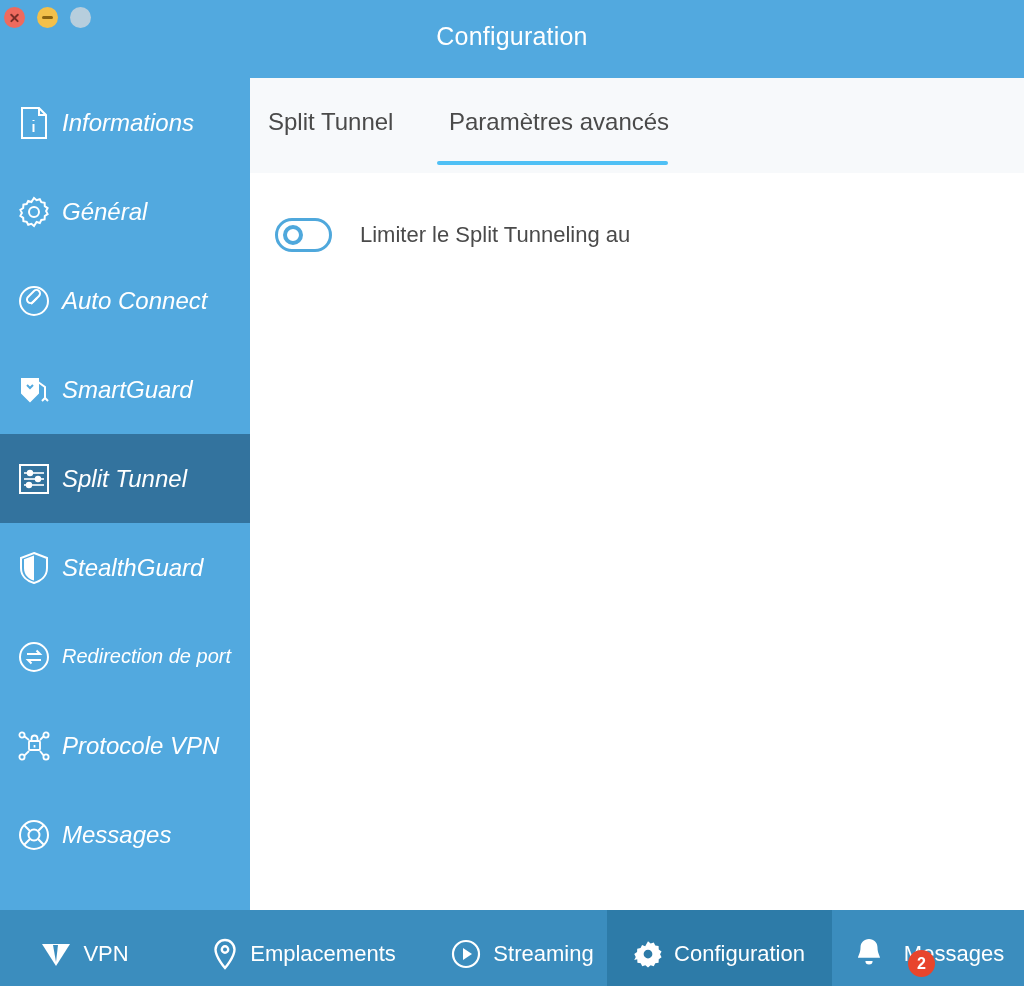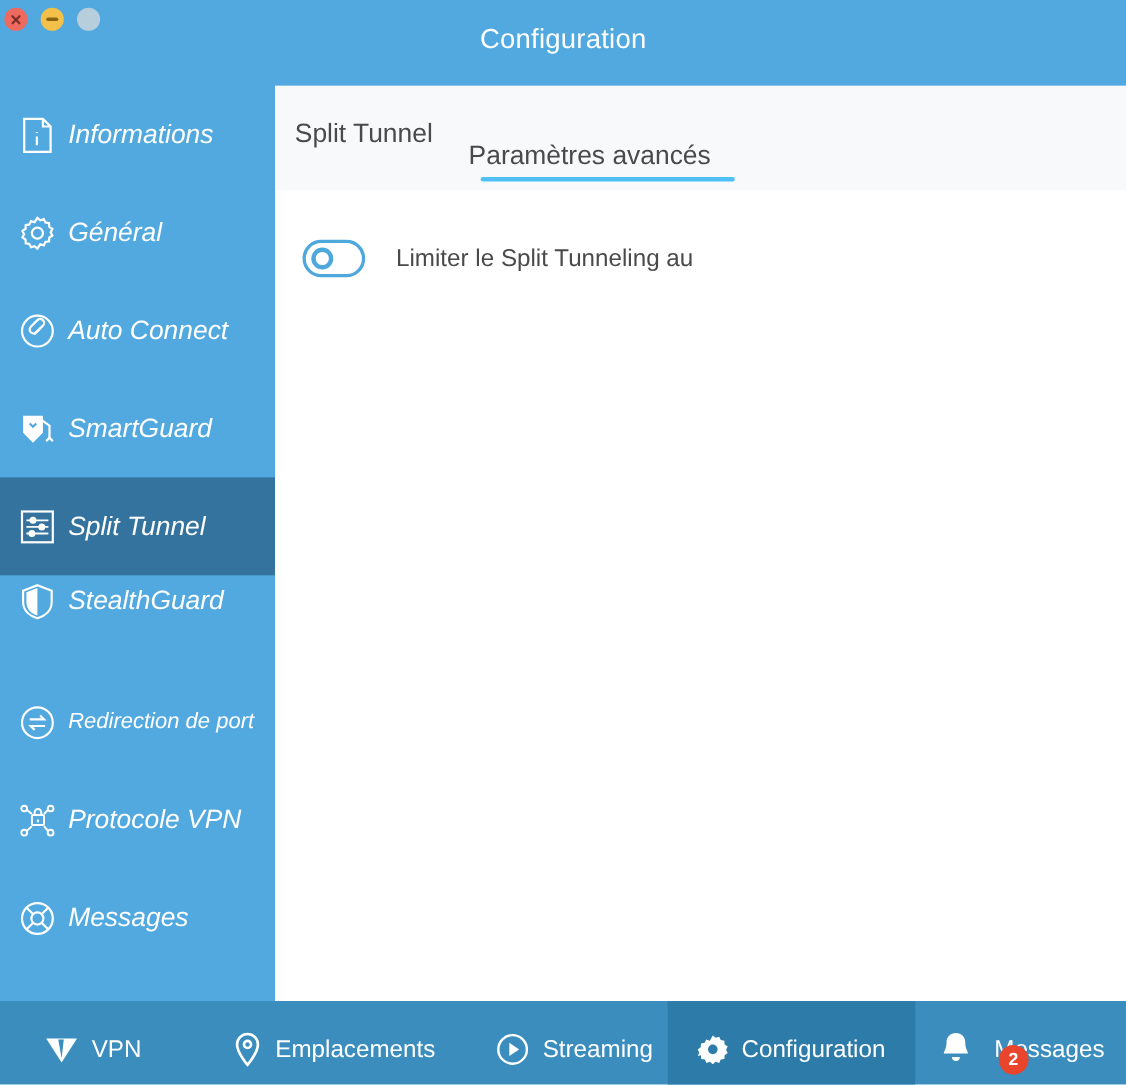--- a/index.html
+++ b/index.html
@@ -89,21 +89,21 @@
     width: 774px; height: 95px;
     background: #f7f9fb;
   }
   .tab {
     position: absolute; top: 30px;
     font-size: 24px; color: #4a4a4a;
     white-space: nowrap;
     padding-bottom: 10px;
   }
   .tab-split { left: 18px; }
-  .tab-adv   { left: 176px; margin-top: 20px; }
+  .tab-adv   { left: 199px; }
   .tab-underline {
     position: absolute; left: 187px; top: 83px;
     width: 231px; height: 4px; background: #4fc0f5;
     border-radius: 2px;
   }
 
   .setting-row {
     position: absolute; left: 25px; top: 140px;
     display: flex; align-items: center;
     width: 680px;
@@ -237,21 +237,21 @@
           <path d="M6 16 H26" stroke-width="1.6"></path>
           <path d="M6 22 H26" stroke-width="1.6"></path>
           <circle cx="12" cy="10" r="2.2" fill="#ffffff"></circle>
           <circle cx="20" cy="16" r="2.2" fill="#ffffff"></circle>
           <circle cx="11" cy="22" r="2.2" fill="#ffffff"></circle>
         </svg>
       </span>
       <span class="side-label">Split Tunnel</span>
     </div>
 
-    <div class="side-item" style="top:424px">
+    <div class="side-item" style="top:445px">
       <span class="side-icon">
         <svg width="30" height="34" viewBox="0 0 30 34" fill="none" stroke="#ffffff" stroke-width="2">
           <path d="M15 2 L28 7 V17 C28 25 22 30 15 32 C8 30 2 25 2 17 V7 Z"></path>
           <path d="M15 2 L28 7 V17 C28 25 22 30 15 32 Z" fill="#ffffff" stroke="none" opacity="0"></path>
           <path d="M15 4.5 L5 8.3 V17 C5 24 9.6 28 15 29.6 Z" fill="#ffffff" stroke="none"></path>
         </svg>
       </span>
       <span class="side-label">StealthGuard</span>
     </div>
 

